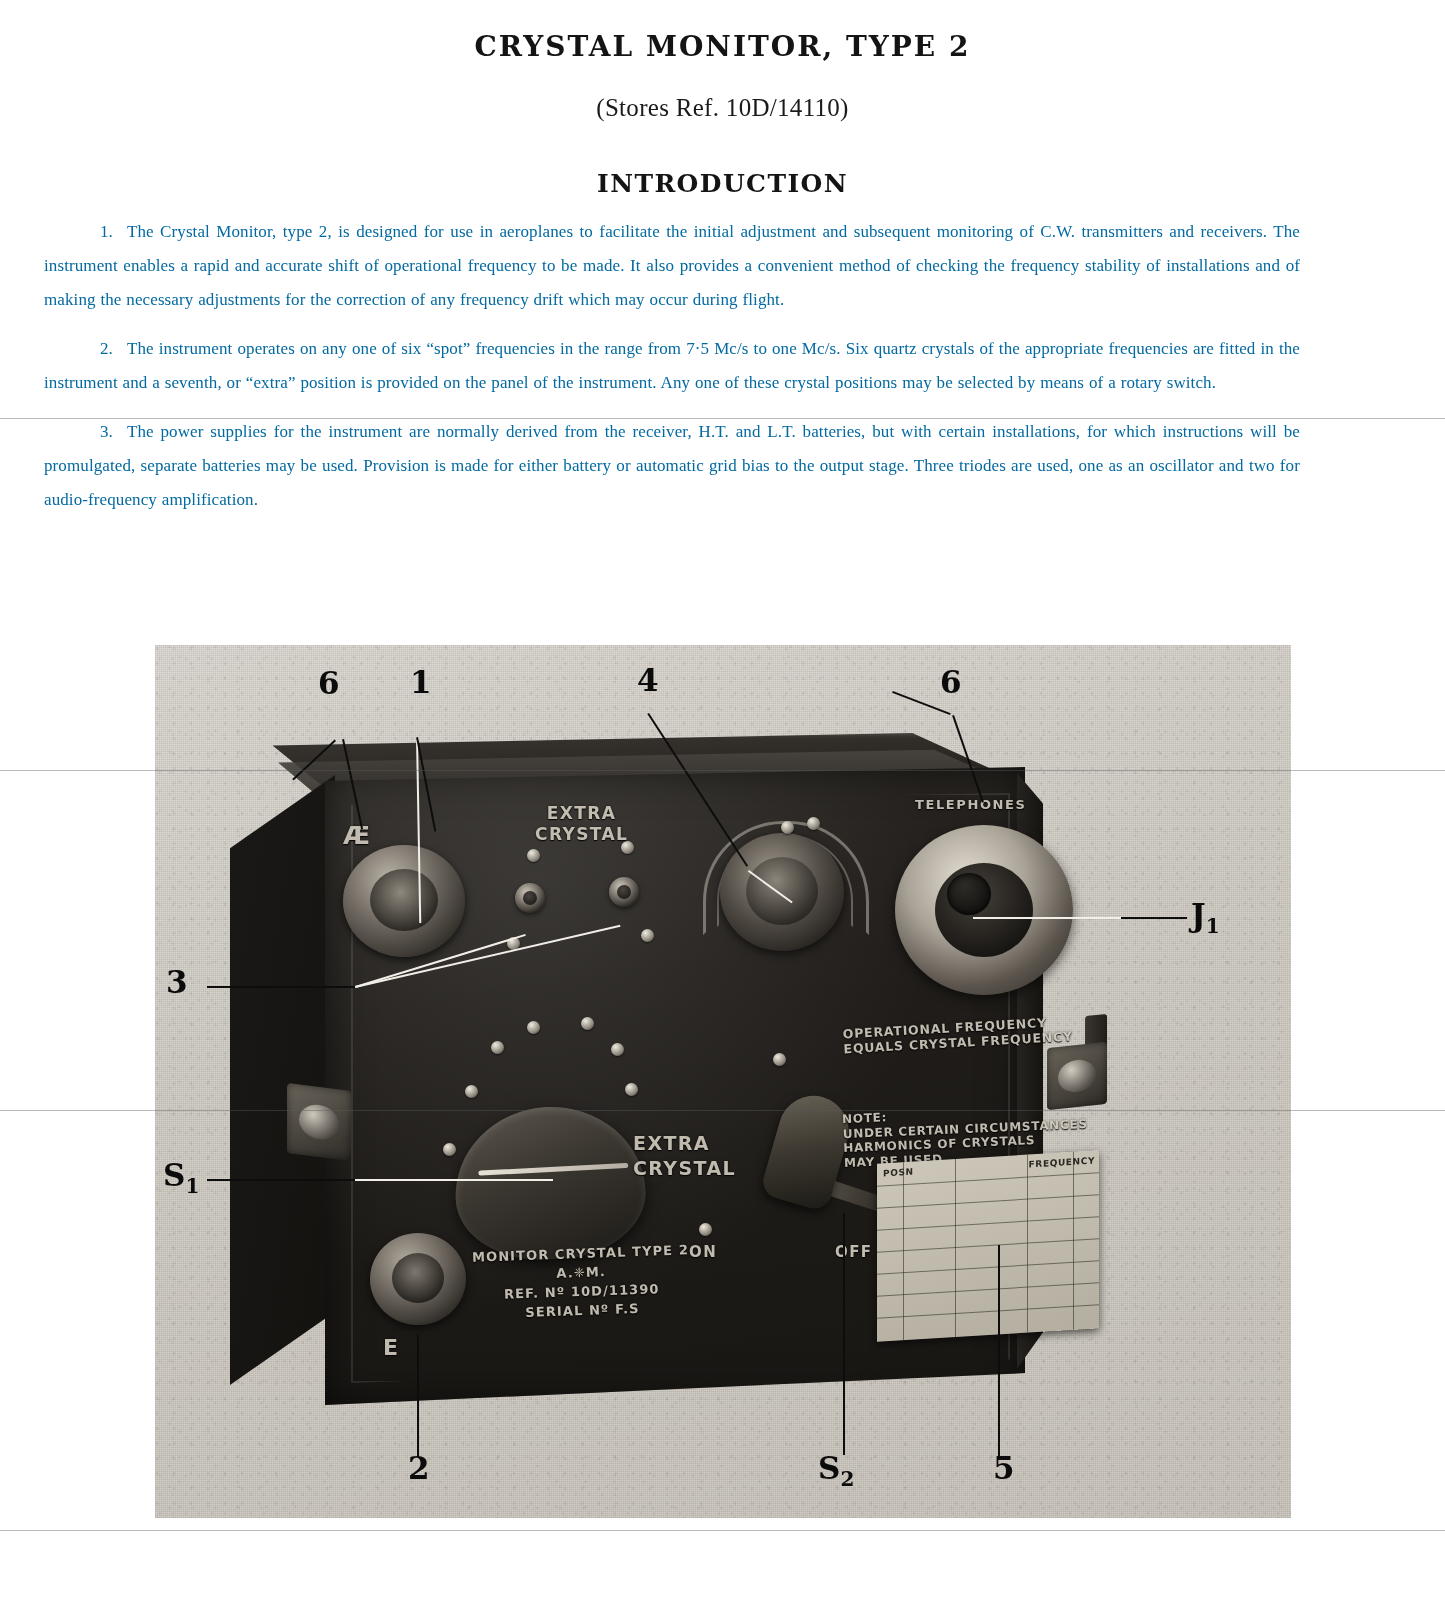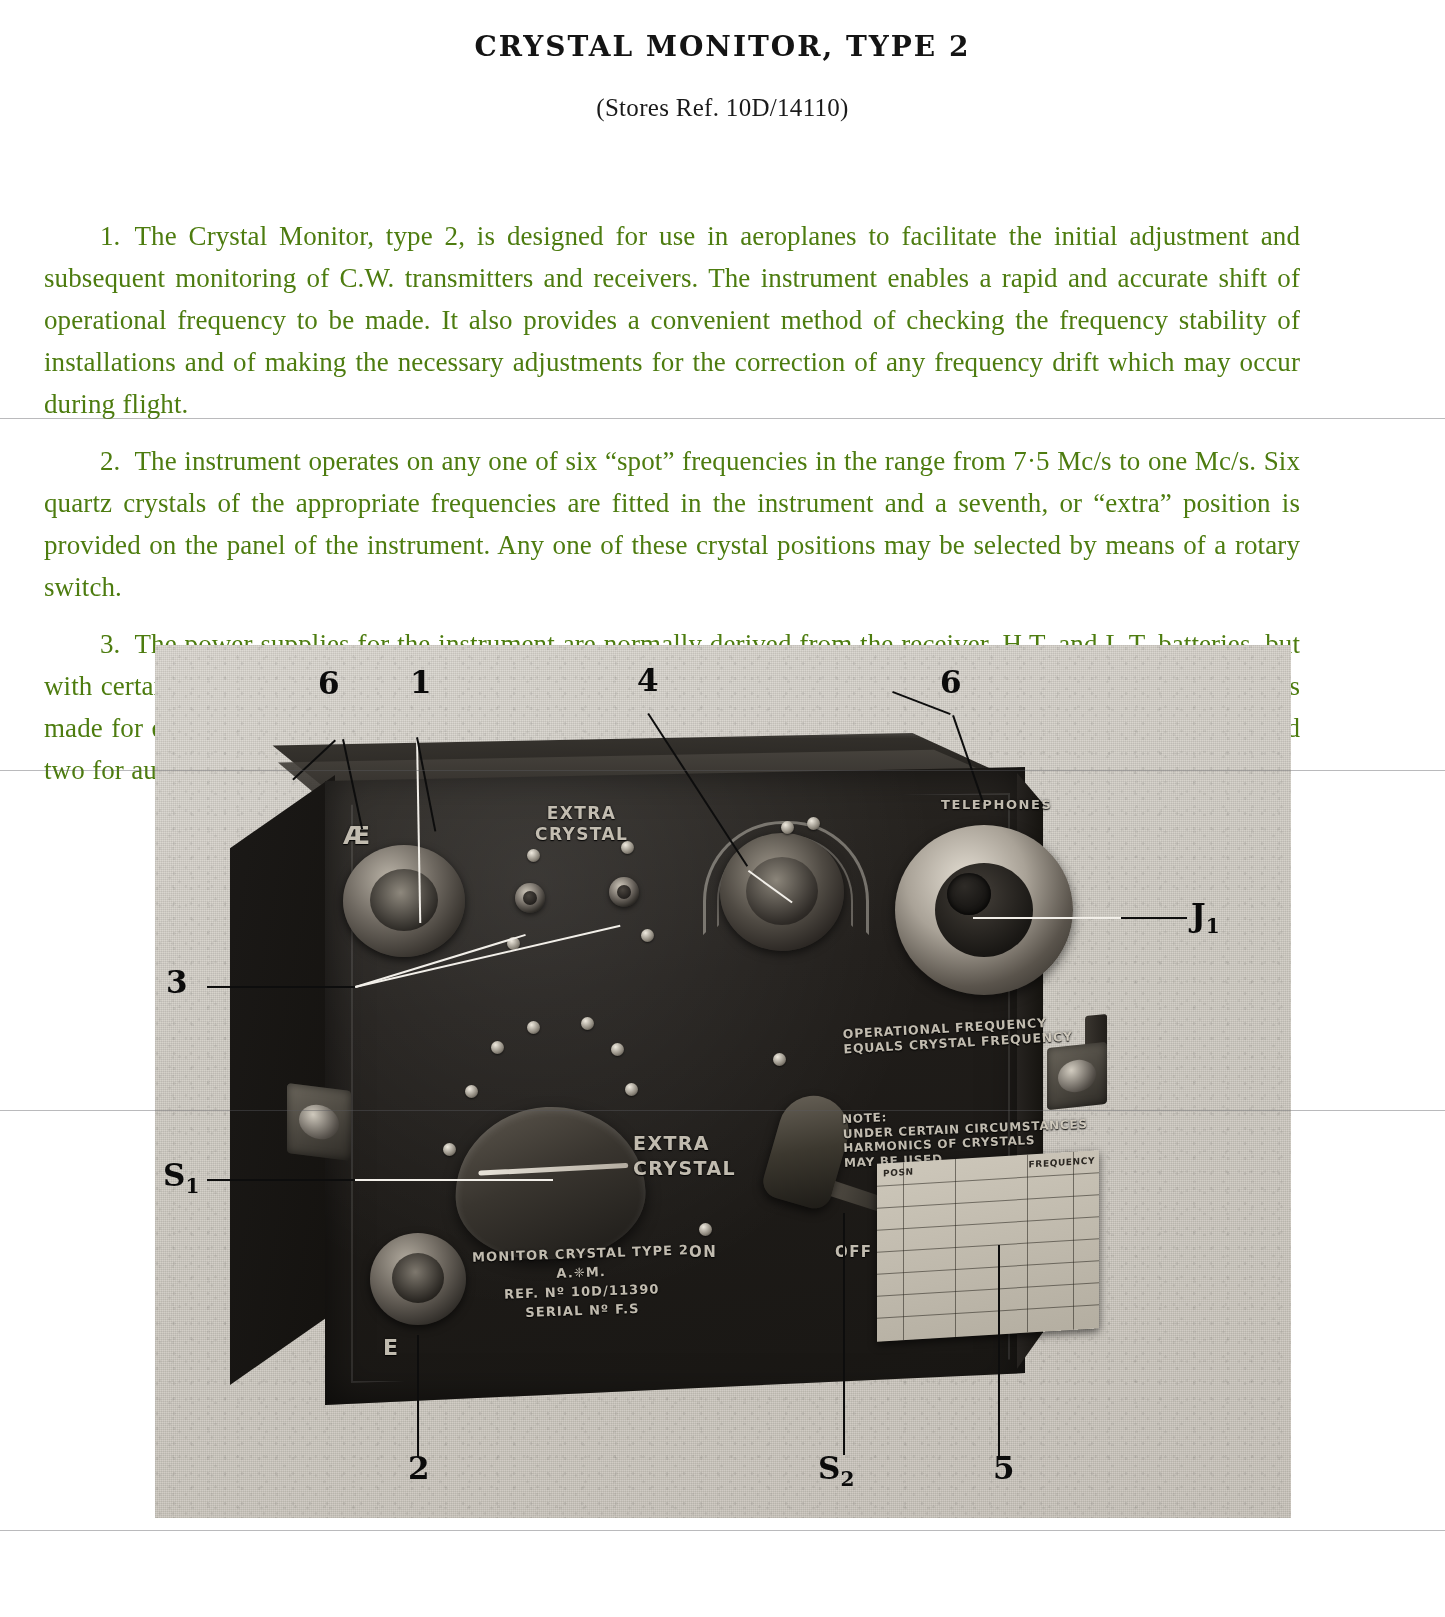--- a/index.html
+++ b/index.html
@@ -48,25 +48,25 @@
 
   
   .body-col{
     position:absolute;
     left:44px;
     top:215px;
     width:1256px;
   }
   p.para{
     margin:0 0 15px 0;
-    font-size:27px;
-    line-height:42px;
+    font-size:17px;
+    line-height:34px;
     text-align:justify;
     text-indent:56px;
-    color:#4d7c0f;
+    color:#0369a1;
     letter-spacing:.1px;
     word-spacing:.5px;
   }
   p.para:last-child{margin-bottom:0;}
   .pnum{margin-right:14px;}
 
   
   .figure{
     position:absolute;
     left:155px;
@@ -261,21 +261,21 @@
     color:#cfc9bc;
     text-shadow:0 1px 1px rgba(0,0,0,.95),0 0 3px rgba(0,0,0,.6);
     letter-spacing:1.4px;
     line-height:1.22;
     white-space:pre-line;
     opacity:.92;
   }
   .eng-ae{left:188px;top:176px;font-size:25px;font-weight:700;letter-spacing:0;}
   .eng-e{left:228px;top:690px;font-size:22px;font-weight:700;}
   .eng-extra-top{left:380px;top:158px;font-size:17px;font-weight:700;text-align:center;}
-  .eng-telephones{left:786px;top:152px;font-size:13px;font-weight:700;letter-spacing:1.6px;}
+  .eng-telephones{left:760px;top:152px;font-size:13px;font-weight:700;letter-spacing:1.6px;}
   .eng-extra-mid{left:478px;top:486px;font-size:19px;font-weight:700;line-height:1.3;}
   .eng-on{left:534px;top:598px;font-size:15px;font-weight:700;}
   .eng-off{left:680px;top:598px;font-size:15px;font-weight:700;}
   .eng-opfreq{left:688px;top:375px;font-size:12.5px;font-weight:700;letter-spacing:.8px;transform:rotate(-3.2deg);}
   .eng-note{left:688px;top:462px;font-size:12px;font-weight:700;letter-spacing:.7px;transform:rotate(-2.4deg);}
   .eng-plate{
     left:318px;top:600px;font-size:13px;font-weight:700;letter-spacing:1.1px;
     text-align:center;line-height:1.45;transform:rotate(-2deg);
   }
 
@@ -327,20 +327,21 @@
     background:rgba(90,90,95,.42);pointer-events:none;
   }
 </style>
 </head>
 <body>
 
 <div class="page">
 
   <h1 class="doc-title">CRYSTAL MONITOR, TYPE 2</h1>
   <div class="stores-ref">(Stores Ref. 10D/14110)</div>
+  <h2 class="section-title">INTRODUCTION</h2>
 
   <div class="body-col">
     <p class="para"><span class="pnum">1.</span><span>The Crystal Monitor, type 2, is designed for use in aeroplanes to facilitate the initial adjustment and subsequent monitoring of C.W. transmitters and receivers. The instrument enables a rapid and accurate shift of operational frequency to be made. It also provides a convenient method of checking the frequency stability of installations and of making the necessary adjustments for the correction of any frequency drift which may occur during flight.</span></p>
     <p class="para"><span class="pnum">2.</span><span>The instrument operates on any one of six “spot” frequencies in the range from 7·5 Mc/s to one Mc/s. Six quartz crystals of the appropriate frequencies are fitted in the instrument and a seventh, or “extra” position is provided on the panel of the instrument. Any one of these crystal positions may be selected by means of a rotary switch.</span></p>
     <p class="para"><span class="pnum">3.</span><span>The power supplies for the instrument are normally derived from the receiver, H.T. and L.T. batteries, but with certain installations, for which instructions will be promulgated, separate batteries may be used. Provision is made for either battery or automatic grid bias to the output stage. Three triodes are used, one as an oscillator and two for audio-frequency amplification.</span></p>
   </div>
 
   <div class="figure">
     <div class="photo">
 

